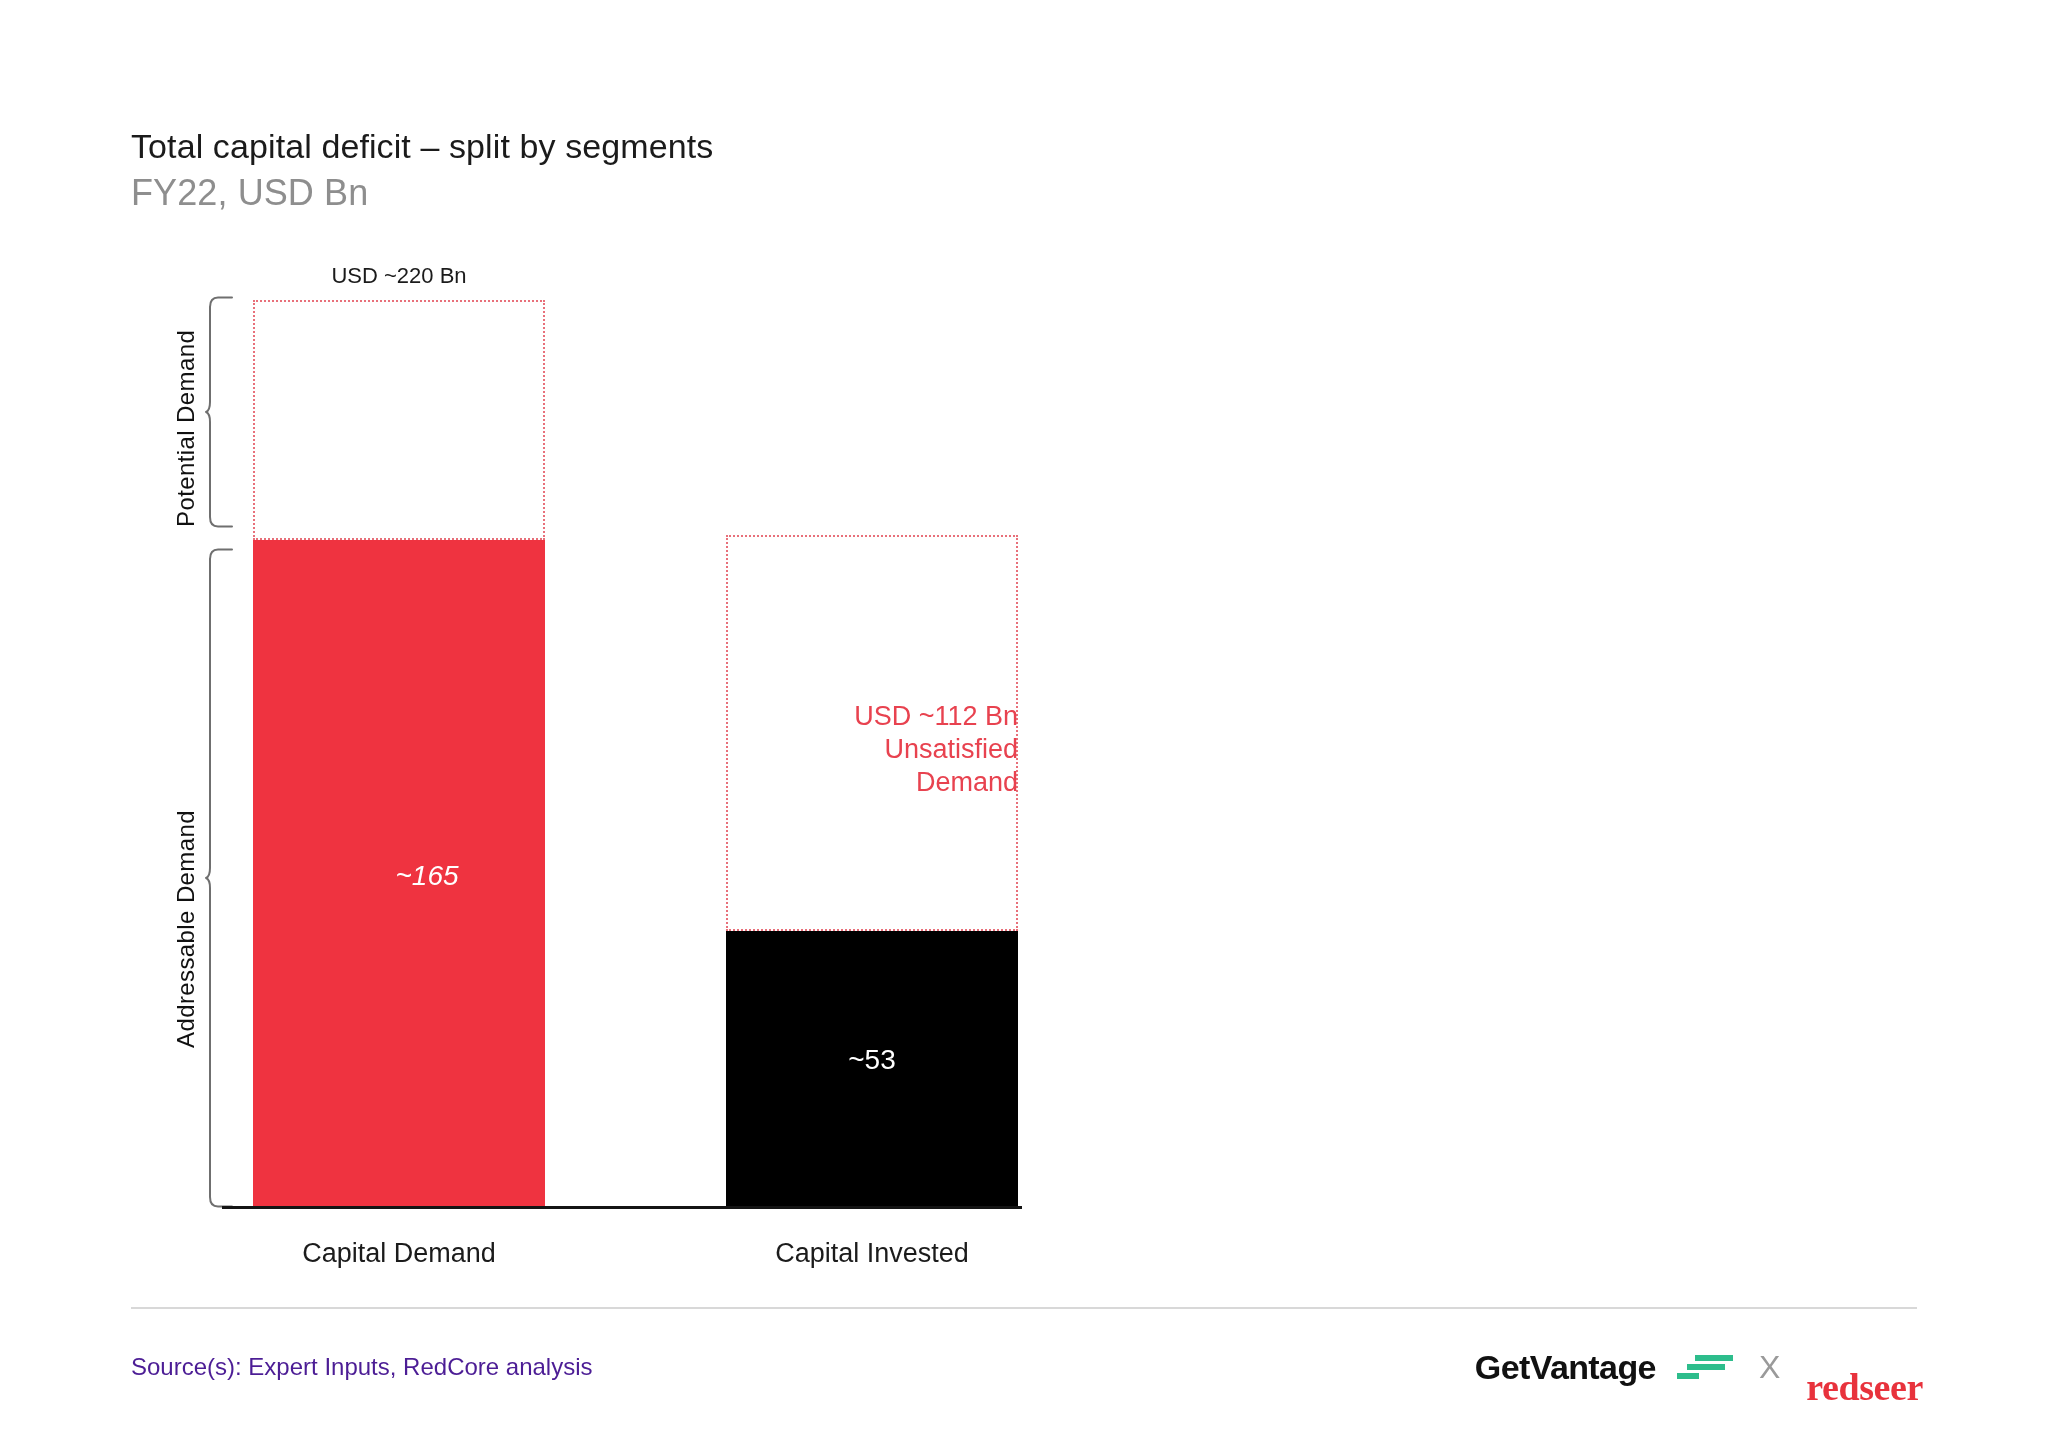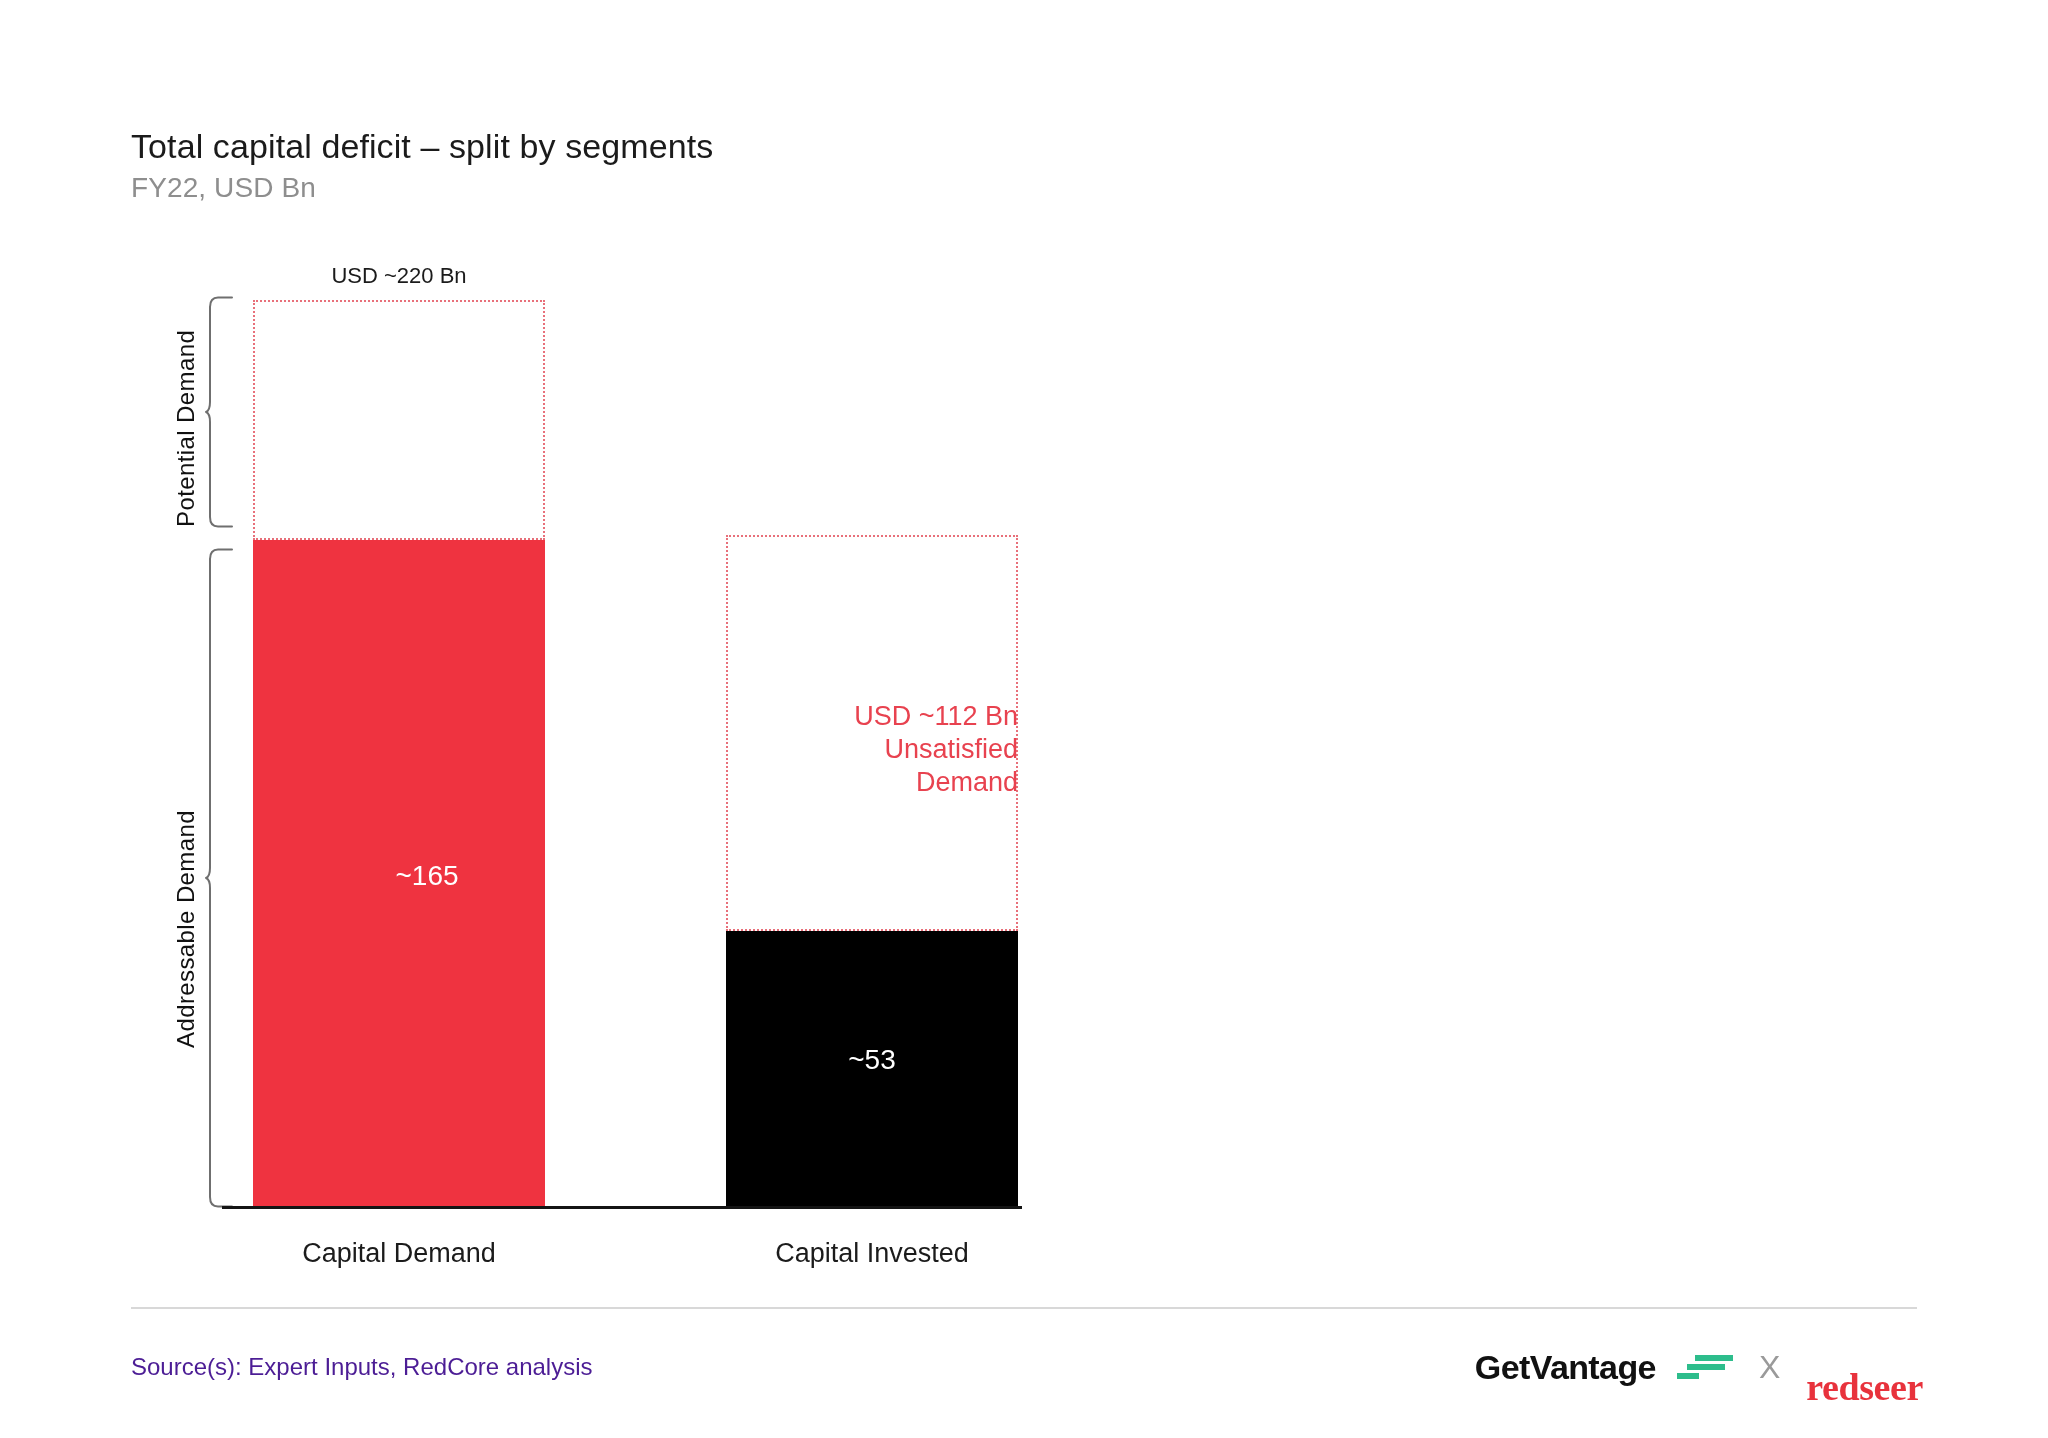--- a/index.html
+++ b/index.html
@@ -28,21 +28,21 @@
     top: 127px;
     font-size: 34px;
     color: #1b1b1b;
     letter-spacing: 0.1px;
     white-space: nowrap;
   }
   .chart-subtitle {
     position: absolute;
     left: 131px;
     top: 172px;
-    font-size: 28px;
+    font-size: 36px;
     color: #8e8e8e;
     letter-spacing: 0.1px;
     white-space: nowrap;
   }
 
   
   .plot {
     position: absolute;
     left: 0;
     top: 0;
@@ -206,21 +206,21 @@
 
     <div class="seg-label" style="left:172px; top:527px;">Potential Demand</div>
     <div class="seg-label" style="left:172px; top:1048px;">Addressable Demand</div>
 
     <div class="bar-total-label" style="left:253px; top:263px; width:292px;">USD ~220 Bn</div>
 
     <div class="dotted-box" style="left:253px; top:300px; width:292px; height:240px;"></div>
 
     <div class="bar-fill red" style="left:253px; top:540px; width:292px; height:666px;"></div>
 
-    <div class="bar-value" style="left:253px; top:860px; width:348px;">~165</div>
+    <div class="bar-value" style="left:253px; top:860px; width:348px;font-style:italic;">~165</div>
 
     <div class="axis-cat-label" style="left:253px; width:292px;">Capital Demand</div>
 
     <div class="dotted-box" style="left:726px; top:535px; width:292px; height:396px;"></div>
 
     <div class="gap-annotation" style="left:726px; top:700px; width:292px;">
       <div>USD ~112 Bn</div>
       <div>Unsatisfied</div>
       <div>Demand</div>
     </div>

